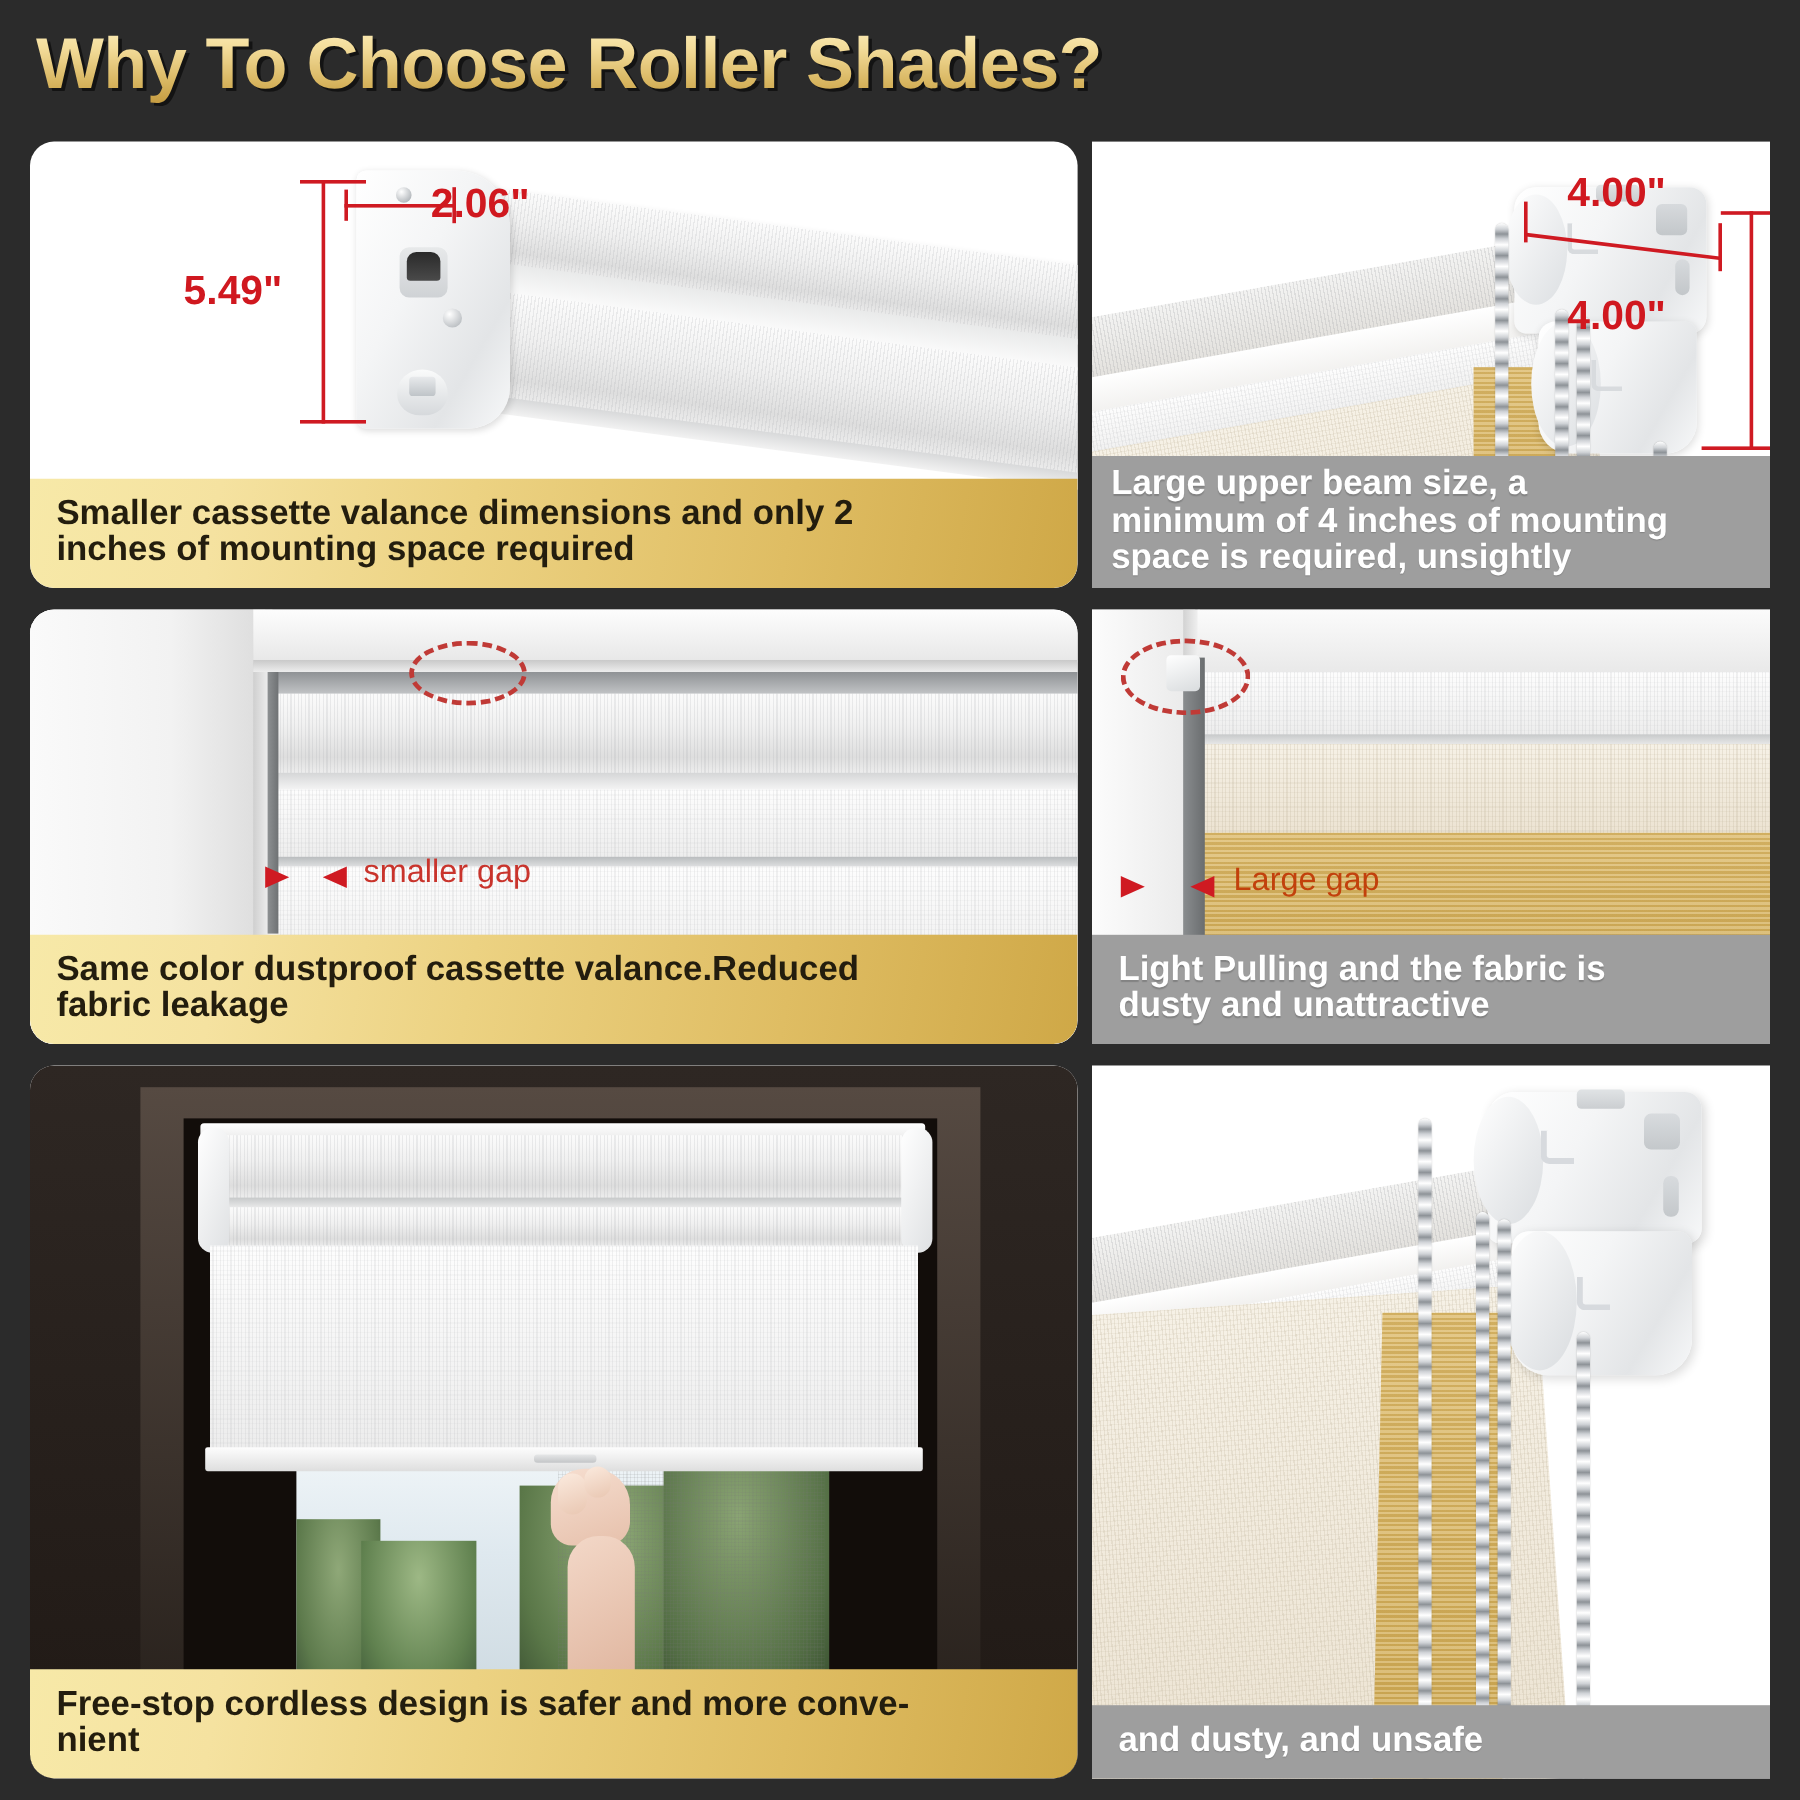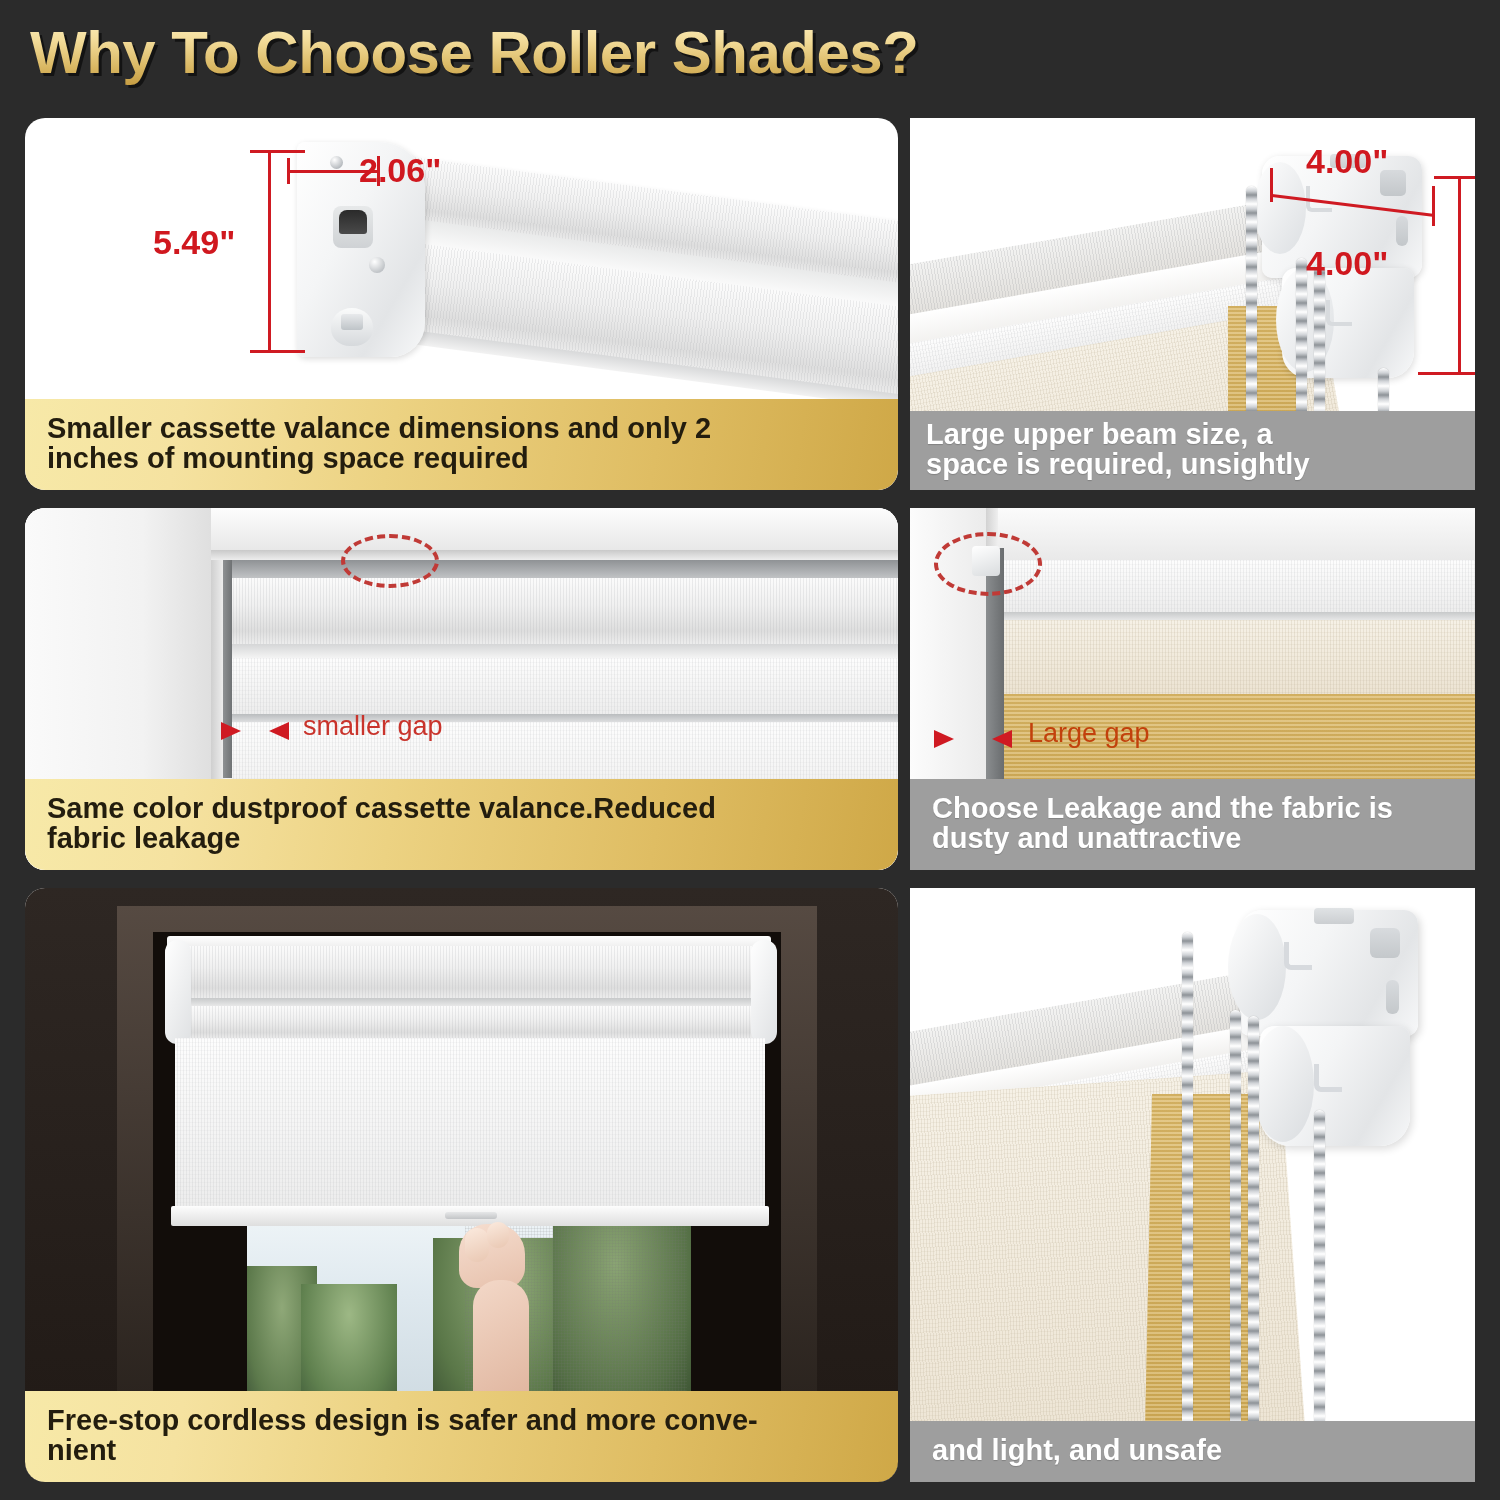--- a/index.html
+++ b/index.html
@@ -243,20 +243,21 @@
     <div class="tick" style="left:522px;top:68px;height:40px"></div>
     <div class="dim" style="left:396px;top:24px">4.00"</div>
 
     <div class="rule v" style="left:548px;top:58px;height:198px"></div>
     <div class="tick h" style="left:524px;top:58px;width:48px"></div>
     <div class="tick h" style="left:508px;top:254px;width:62px"></div>
     <div class="dim" style="left:396px;top:126px">4.00"</div>
 
     <div class="cap gray" style="padding:8px 14px 10px 16px">
       <span class="ln">Large upper beam size, a</span>
+      <span class="ln">minimum of 4 inches of mounting</span>
       <span class="ln">space is required, unsightly</span>
     </div>
   </div>
 
   <div class="panel left r2">
     <div class="art">
       <div style="position:absolute;inset:0;background:linear-gradient(180deg,#fbfbfb,#efefef)"></div>
 
       <div style="position:absolute;left:0;top:0;width:196px;height:100%;
                   background:linear-gradient(90deg,#fafafa 0%,#f2f2f2 60%,#dcdcdc 100%)"></div>
@@ -321,21 +322,21 @@
                   background:linear-gradient(160deg,#fff,#d9dcde)"></div>
     </div>
 
     <div class="ellipse" style="left:24px;top:24px;width:108px;height:64px"></div>
 
     <div class="arrow-r" style="left:24px;top:222px"></div>
     <div class="arrow-l" style="left:82px;top:222px"></div>
     <div class="dim thin" style="left:118px;top:210px;color:#c2410c">Large gap</div>
 
     <div class="cap gray">
-      <span class="ln">Choose Leakage and the fabric is</span>
+      <span class="ln">Light Pulling and the fabric is</span>
       <span class="ln">dusty and unattractive</span>
     </div>
   </div>
 
   <div class="panel left r3">
     <div class="art">
 
       <div style="position:absolute;inset:0;background:linear-gradient(180deg,#2e2723,#201915)"></div>
 
       <div style="position:absolute;left:92px;top:18px;width:700px;height:500px;
@@ -434,17 +435,17 @@
       <div style="position:absolute;left:404px;top:176px;width:28px;height:28px;
                   border-left:5px solid #d7dade;border-bottom:5px solid #d7dade;border-radius:0 0 0 7px"></div>
 
       <div class="bead" style="left:272px;top:44px;height:550px"></div>
       <div class="bead" style="left:320px;top:122px;height:472px"></div>
       <div class="bead" style="left:338px;top:128px;height:466px"></div>
       <div class="bead" style="left:404px;top:222px;height:372px"></div>
     </div>
 
     <div class="cap gray">
-      <span class="ln">and light, and unsafe</span>
+      <span class="ln">and dusty, and unsafe</span>
     </div>
   </div>
 
 </div>
 
 </body></html>

